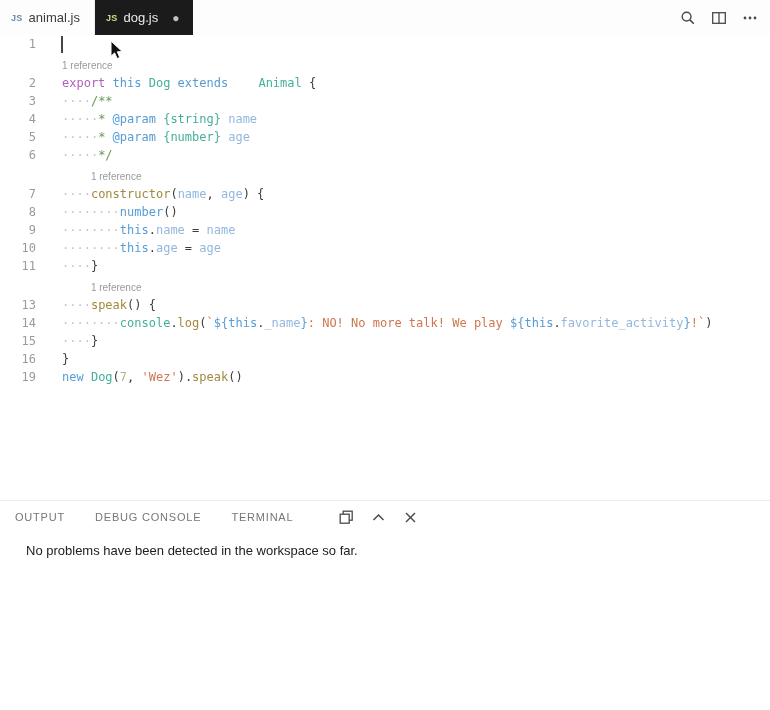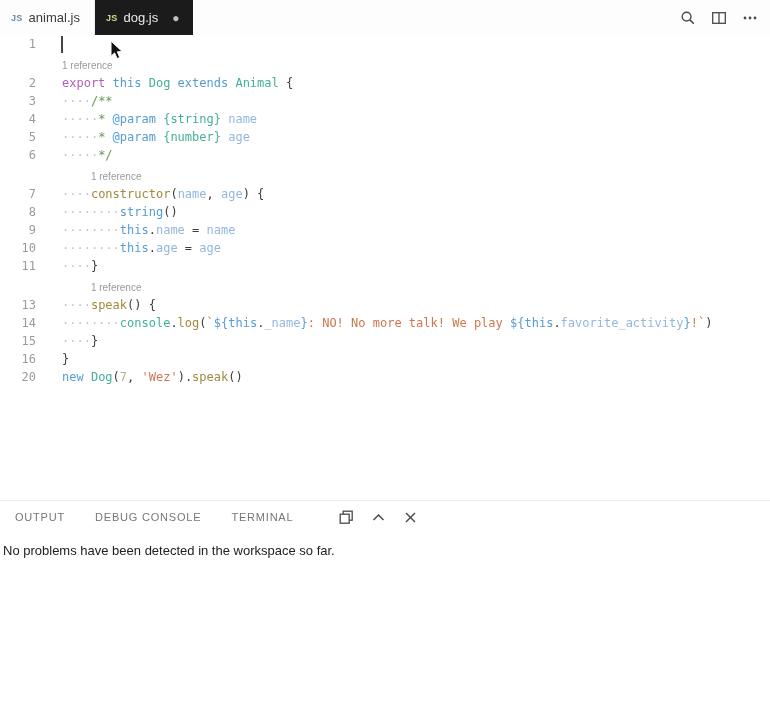--- a/index.html
+++ b/index.html
@@ -36,21 +36,21 @@
   .panel-tab { font-size:11px; letter-spacing:0.8px; color:#767676; margin-right:30px; height:100%;
                display:flex; align-items:center; border-bottom:1px solid transparent; cursor:pointer;
                white-space:nowrap; }
   .panel-tab.active { color:#3c3c3c; border-bottom-color:#5a5a5a; }
   .filter-input { margin-left:auto; width:283px; height:25px; background:#3c3c3c; border:none;
                   color:#e0e0e0; font-size:12px; padding:0 8px; outline:none;
                   font-family:"Liberation Sans",sans-serif; }
   .filter-input::placeholder { color:#b4b4b4; }
   .panel-icons { display:flex; align-items:center; gap:17px; margin-left:16px; }
   .panel-icons svg { display:block; cursor:pointer; }
-  .panel-body { font-size:13px; color:#212121; padding:9px 3px; }
+  .panel-body { font-size:13px; color:#212121; padding:9px 26px; }
 </style>
 </head>
 <body>
 
 <div class="window">
 
   <div class="tab-bar">
     <div class="tab">
       <span class="js-icon js-animal">JS</span>
       <span class="tab-label">animal.js</span>
@@ -79,21 +79,21 @@
 
   <div class="editor">
     <div>
         <div class="code-row">
           <span class="gutter" style="color: rgb(155, 155, 155);">1</span>
           <span class="code-line"></span>
         </div>
         <div class="lens-row" style="padding-left: 62px; color: rgb(154, 154, 154);">1 reference</div>
         <div class="code-row">
           <span class="gutter" style="color: rgb(155, 155, 155);">2</span>
-          <span class="code-line"><span style="color: rgb(179, 95, 192);">export </span><span style="color: rgb(86, 156, 214);">this </span><span style="color: rgb(68, 175, 155);">Dog </span><span style="color: rgb(86, 156, 214);">extends </span><span style="color: rgb(68, 175, 155);">Animal </span><span style="color: rgb(60, 60, 60);">{</span></span>
+          <span class="code-line"><span style="color: rgb(179, 95, 192);">export </span><span style="color: rgb(86, 156, 214);">this </span><span style="color: rgb(68, 175, 155);">Dog </span><span style="color: rgb(86, 156, 214);">extends </span><span style="color: rgb(68, 175, 155); margin-left: 23px;">Animal </span><span style="color: rgb(60, 60, 60);">{</span></span>
         </div>
         <div class="code-row">
           <span class="gutter" style="color: rgb(155, 155, 155);">3</span>
           <span class="code-line"><span style="color: rgb(196, 196, 196);">····</span><span style="color: rgb(106, 153, 85);">/**</span></span>
         </div>
         <div class="code-row">
           <span class="gutter" style="color: rgb(155, 155, 155);">4</span>
           <span class="code-line"><span style="color: rgb(196, 196, 196);">·····</span><span style="color: rgb(106, 153, 85);">* </span><span style="color: rgb(86, 156, 214);">@param </span><span style="color: rgb(68, 175, 155);">{string} </span><span style="color: rgb(147, 184, 221);">name</span></span>
         </div>
         <div class="code-row">
@@ -104,21 +104,21 @@
           <span class="gutter" style="color: rgb(155, 155, 155);">6</span>
           <span class="code-line"><span style="color: rgb(196, 196, 196);">·····</span><span style="color: rgb(106, 153, 85);">*/</span></span>
         </div>
         <div class="lens-row" style="padding-left: 90.88px; color: rgb(154, 154, 154);">1 reference</div>
         <div class="code-row">
           <span class="gutter" style="color: rgb(155, 155, 155);">7</span>
           <span class="code-line"><span style="color: rgb(196, 196, 196);">····</span><span style="color: rgb(160, 138, 60);">constructor</span><span style="color: rgb(60, 60, 60);">(</span><span style="color: rgb(147, 184, 221);">name</span><span style="color: rgb(60, 60, 60);">, </span><span style="color: rgb(147, 184, 221);">age</span><span style="color: rgb(60, 60, 60);">) {</span></span>
         </div>
         <div class="code-row">
           <span class="gutter" style="color: rgb(155, 155, 155);">8</span>
-          <span class="code-line"><span style="color: rgb(196, 196, 196);">········</span><span style="color: rgb(86, 156, 214);">string</span><span style="color: rgb(60, 60, 60);">()</span></span>
+          <span class="code-line"><span style="color: rgb(196, 196, 196);">········</span><span style="color: rgb(86, 156, 214);">number</span><span style="color: rgb(60, 60, 60);">()</span></span>
         </div>
         <div class="code-row">
           <span class="gutter" style="color: rgb(155, 155, 155);">9</span>
           <span class="code-line"><span style="color: rgb(196, 196, 196);">········</span><span style="color: rgb(86, 156, 214);">this</span><span style="color: rgb(60, 60, 60);">.</span><span style="color: rgb(147, 184, 221);">name</span><span style="color: rgb(60, 60, 60);"> = </span><span style="color: rgb(147, 184, 221);">name</span></span>
         </div>
         <div class="code-row">
           <span class="gutter" style="color: rgb(155, 155, 155);">10</span>
           <span class="code-line"><span style="color: rgb(196, 196, 196);">········</span><span style="color: rgb(86, 156, 214);">this</span><span style="color: rgb(60, 60, 60);">.</span><span style="color: rgb(147, 184, 221);">age</span><span style="color: rgb(60, 60, 60);"> = </span><span style="color: rgb(147, 184, 221);">age</span></span>
         </div>
         <div class="code-row">
@@ -136,21 +136,21 @@
         </div>
         <div class="code-row">
           <span class="gutter" style="color: rgb(155, 155, 155);">15</span>
           <span class="code-line"><span style="color: rgb(196, 196, 196);">····</span><span style="color: rgb(60, 60, 60);">}</span></span>
         </div>
         <div class="code-row">
           <span class="gutter" style="color: rgb(155, 155, 155);">16</span>
           <span class="code-line"><span style="color: rgb(60, 60, 60);">}</span></span>
         </div>
         <div class="code-row">
-          <span class="gutter" style="color: rgb(155, 155, 155);">20</span>
+          <span class="gutter" style="color: rgb(155, 155, 155);">19</span>
           <span class="code-line"><span style="color: rgb(86, 156, 214);">new </span><span style="color: rgb(68, 175, 155);">Dog</span><span style="color: rgb(60, 60, 60);">(</span><span style="color: rgb(165, 189, 139);">7</span><span style="color: rgb(60, 60, 60);">, </span><span style="color: rgb(206, 119, 80);">'Wez'</span><span style="color: rgb(60, 60, 60);">)</span><span style="color: rgb(60, 60, 60);">.</span><span style="color: rgb(160, 138, 60);">speak</span><span style="color: rgb(60, 60, 60);">()</span></span>
         </div>
       </div>
     <div class="caret" style="background: rgb(68, 68, 68);"></div>
     <svg class="mouse-cursor" width="14" height="20" viewBox="0 0 14 20">
       <polygon points="1,1 1,16.2 4.6,12.9 7.2,18.6 9.8,17.4 7.3,11.8 12.2,11.6" fill="#111" stroke="#fff" stroke-width="1"></polygon>
     </svg>
   </div>
 
   <div class="panel">

